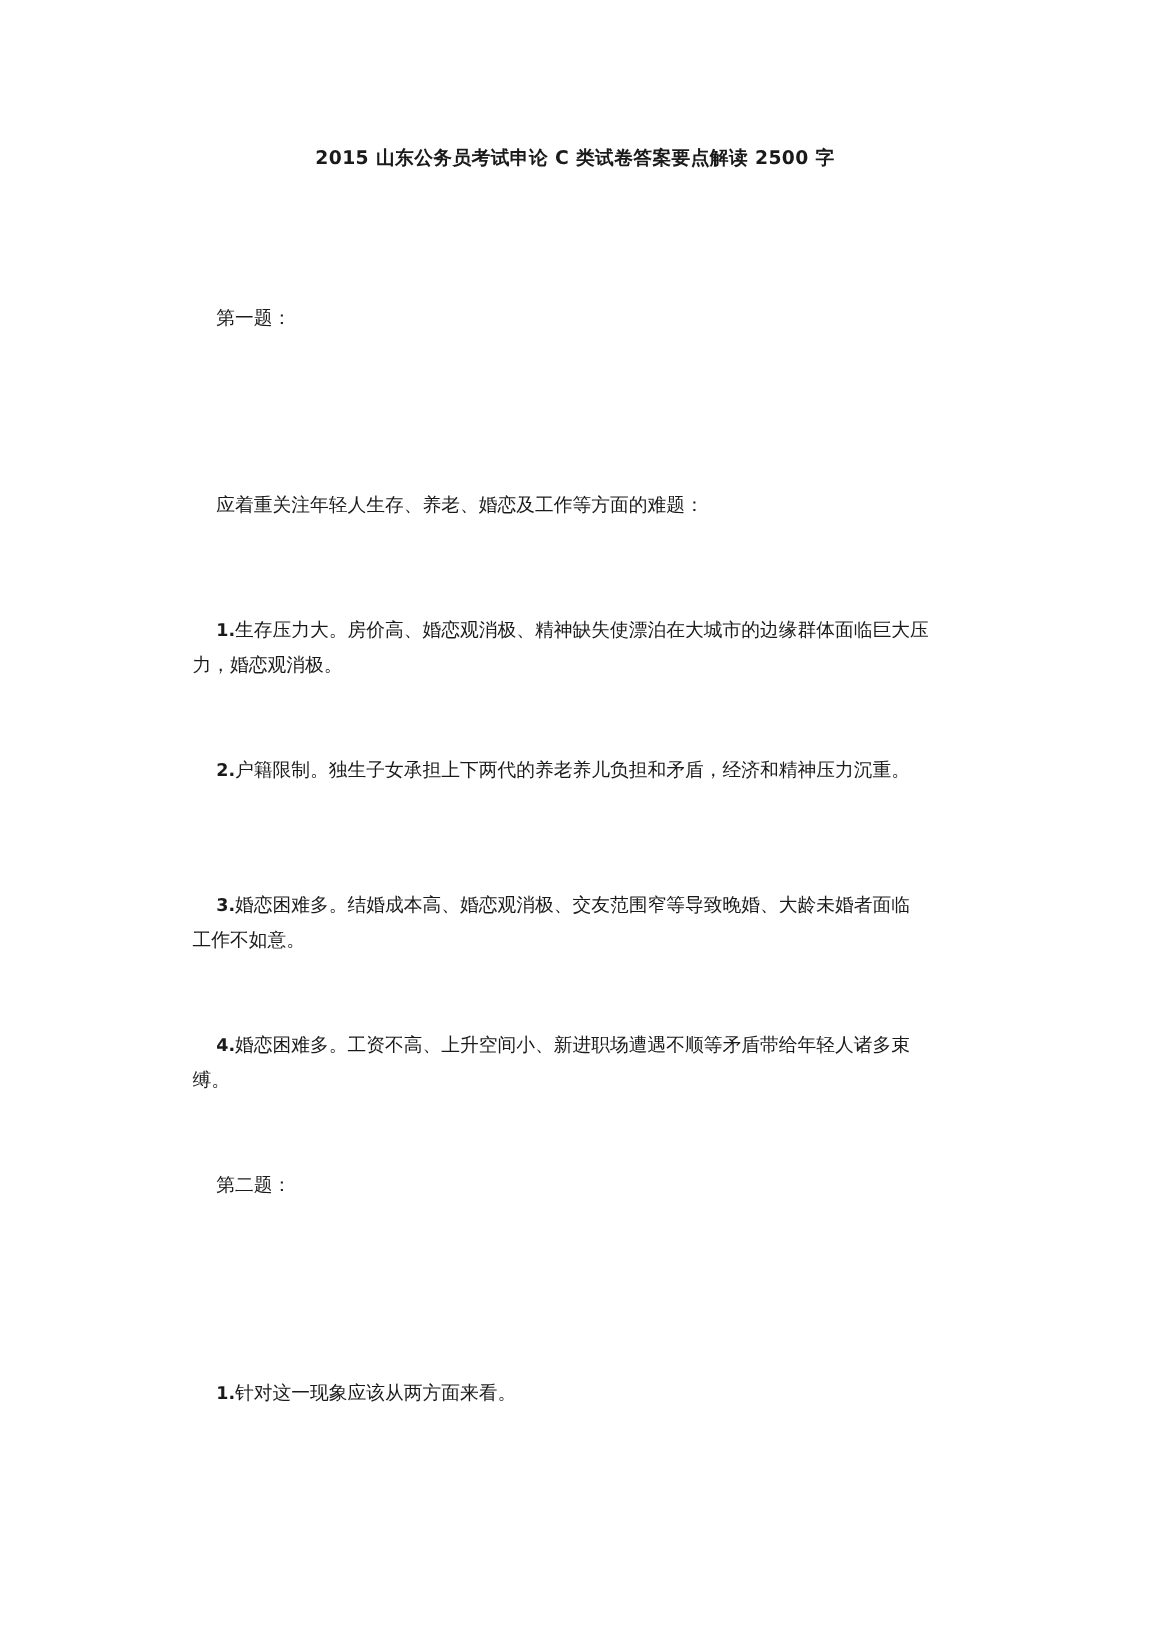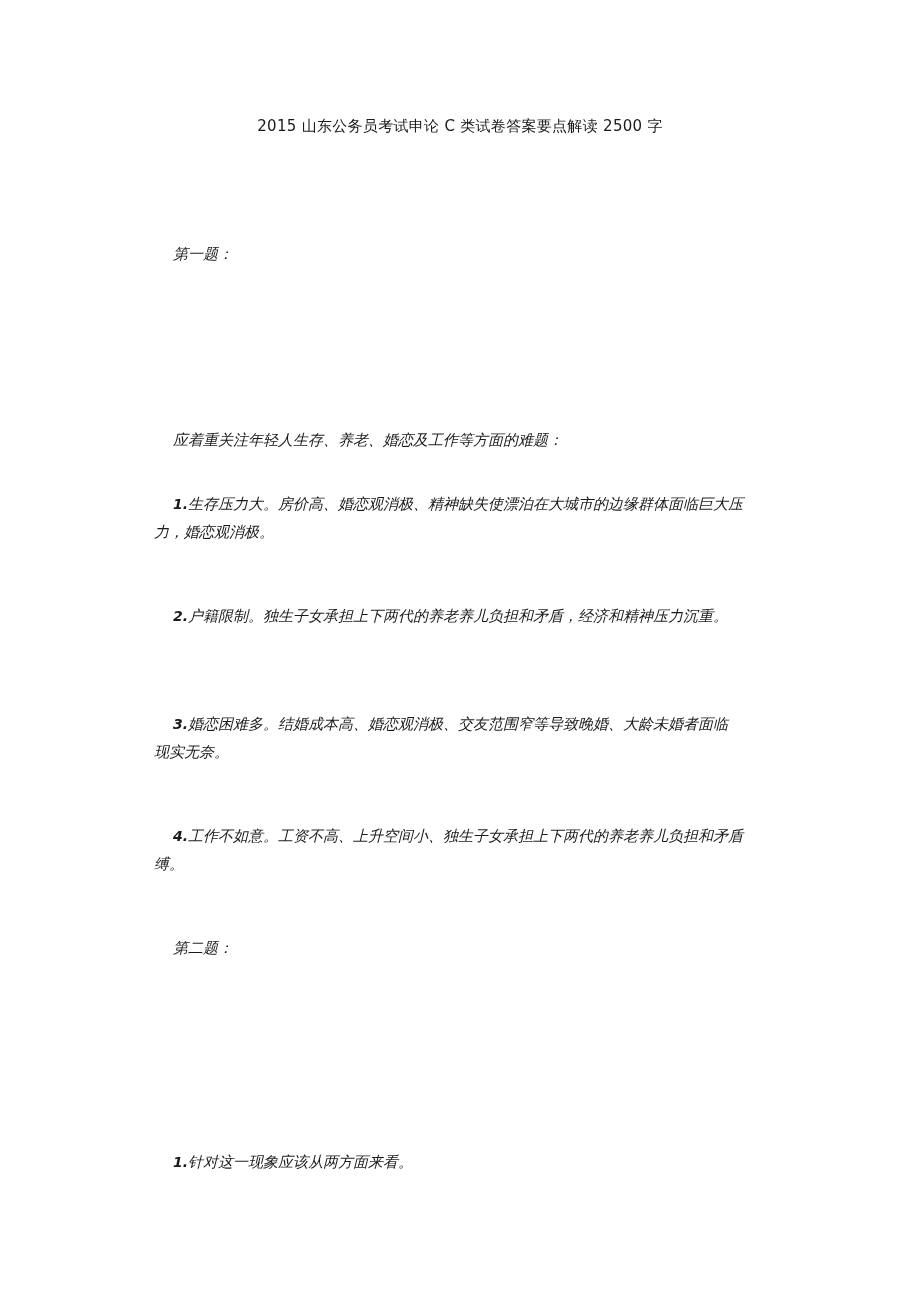--- a/index.html
+++ b/index.html
@@ -6,45 +6,46 @@
     body {
       width: 920px; height: 1302px; position: relative; overflow: hidden;
       font-family: "DejaVu Serif", "Liberation Serif", serif;
       color: #1a1a1a;
     }
     .title {
       position: absolute; top: 116px; left: 0; width: 920px;
       text-align: center; font-size: 15px; line-height: 20px;
       font-family: "DejaVu Sans", "Liberation Sans", sans-serif;
       letter-spacing: 0.3px;
+      font-weight: bold;
     }
     .p {
       position: absolute; left: 173px; width: 610px;
-      font-size: 15px; line-height: 28px; margin: 0; font-style: italic;
+      font-size: 15px; line-height: 28px; margin: 0;
     }
     .wrap { left: 154px; }
     .num { font-family: "DejaVu Sans", "Liberation Sans", sans-serif; font-weight: bold; font-size: 14px; }
   </style>
 </head>
 <body>
 
 <div>
   <div class="title">2015 山东公务员考试申论 C 类试卷答案要点解读 2500 字</div>
 
   <p class="p" style="top:240px">第一题：</p>
 
-  <p class="p" style="top:426px">应着重关注年轻人生存、养老、婚恋及工作等方面的难题：</p>
+  <p class="p" style="top:390px">应着重关注年轻人生存、养老、婚恋及工作等方面的难题：</p>
 
   <p class="p" style="top:490px"><span class="num">1.</span><span>生存压力大。房价高、婚恋观消极、精神缺失使漂泊在大城市的边缘群体面临巨大压</span></p>
   <p class="p wrap" style="top:518px">力，婚恋观消极。</p>
 
   <p class="p" style="top:602px; width:640px"><span class="num">2.</span><span>户籍限制。独生子女承担上下两代的养老养儿负担和矛盾，经济和精神压力沉重。</span></p>
 
   <p class="p" style="top:710px"><span class="num">3.</span><span>婚恋困难多。结婚成本高、婚恋观消极、交友范围窄等导致晚婚、大龄未婚者面临</span></p>
-  <p class="p wrap" style="top:738px">现实无奈。</p>
+  <p class="p wrap" style="top:738px">工作不如意。</p>
 
-  <p class="p" style="top:822px"><span class="num">4.</span><span>工作不如意。工资不高、上升空间小、独生子女承担上下两代的养老养儿负担和矛盾</span></p>
+  <p class="p" style="top:822px"><span class="num">4.</span><span>婚恋困难多。工资不高、上升空间小、新进职场遭遇不顺等矛盾带给年轻人诸多束</span></p>
   <p class="p wrap" style="top:850px">缚。</p>
 
   <p class="p" style="top:934px">第二题：</p>
 
-  <p class="p" style="top:1148px"><span class="num">1.</span><span>针对这一现象应该从两方面来看。</span></p>
+  <p class="p" style="top:1100px"><span class="num">1.</span><span>针对这一现象应该从两方面来看。</span></p>
 </div>
 
 </body></html>

